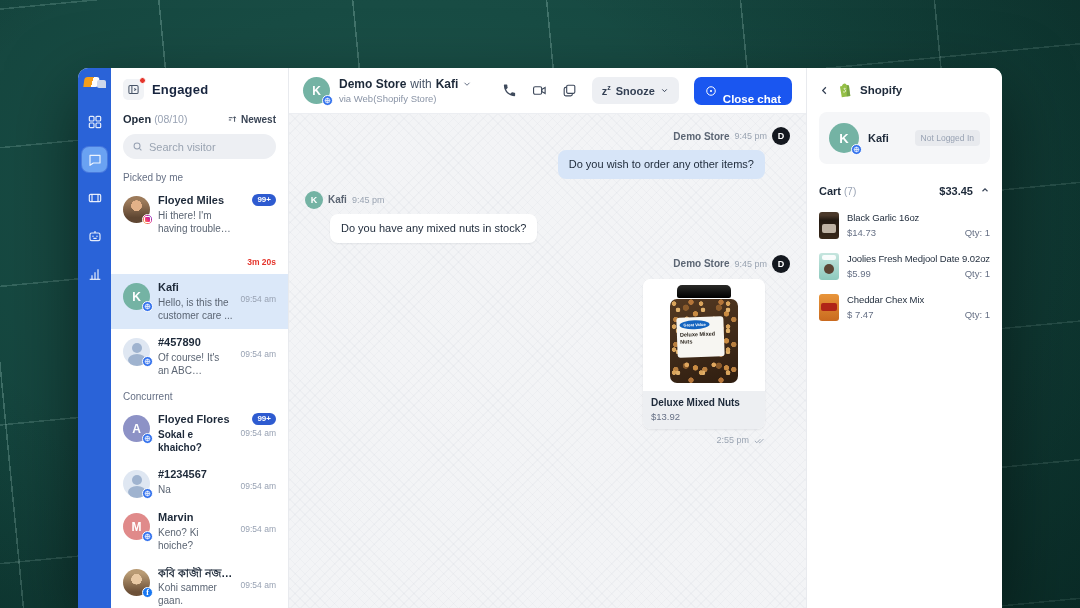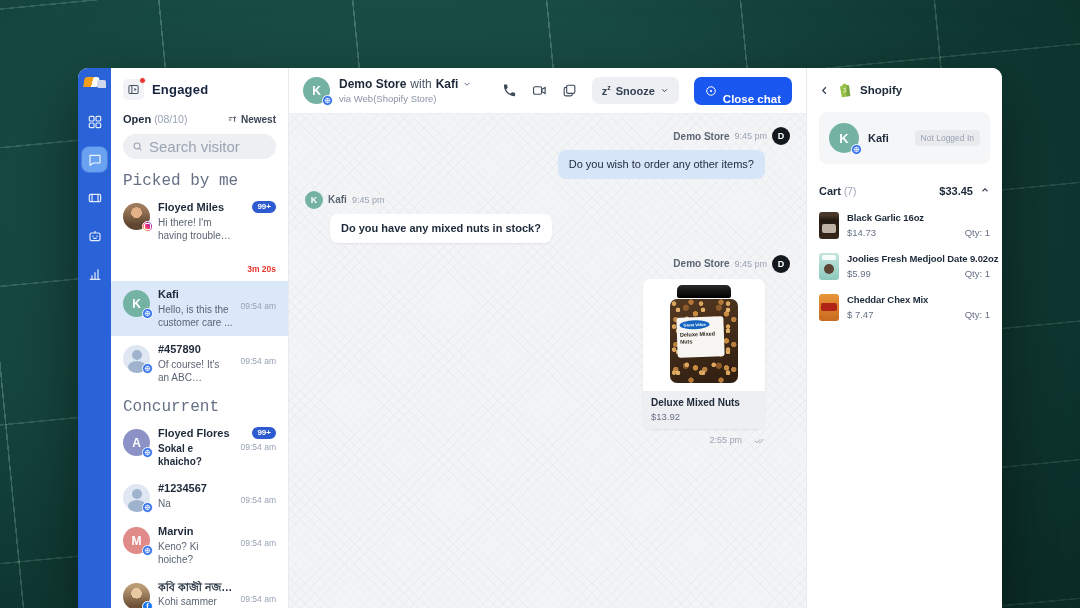--- a/index.html
+++ b/index.html
@@ -37,24 +37,24 @@
   .lp-toggle .dot { position:absolute; top:-2px; right:-2px; width:7px; height:7px; border-radius:50%; background:#e5352c; border:1.5px solid #fff; }
   .lp-title { font-size:13px; font-weight:700; color:#17243e; letter-spacing:.2px; }
   .lp-filter { display:flex; align-items:center; padding:6px 12px 4px; }
   .lp-open { font-size:11px; font-weight:700; color:#1d2939; cursor:pointer; }
   .lp-open-count { font-size:10.5px; color:#98a2b3; margin-left:3px; font-weight:400; }
   .lp-sort { margin-left:auto; display:flex; align-items:center; gap:3px; color:#394455; cursor:pointer; }
   .lp-sort svg { width:11px; height:11px; }
   .lp-sort span { font-size:10px; font-weight:600; }
   .lp-search { margin:5px 12px 6px; height:25px; background:#edeff3; border-radius:13px; display:flex; align-items:center; gap:6px; padding:0 9px; }
   .lp-search svg { width:11px; height:11px; color:#98a2b3; flex:none; }
-  .lp-search input { border:none; outline:none; background:transparent; font-size:15px; color:#344054; width:100%; font-family:inherit; }
+  .lp-search input { border:none; outline:none; background:transparent; font-size:11px; color:#344054; width:100%; font-family:inherit; }
   .lp-search input::placeholder { color:#9aa4b2; }
   .lp-scroll { flex:1; overflow:hidden; }
-  .lp-section { font-size:16px; color:#667085; padding:7px 12px 4px;font-family:Liberation Mono, monospace; }
+  .lp-section { font-size:10px; color:#667085; padding:7px 12px 4px; }
   .conv { display:flex; gap:8px; padding:7px 12px; cursor:pointer; align-items:flex-start; }
   .conv.selected { background:#dbe8f9; }
   .avwrap { position:relative; width:27px; height:27px; flex:none; margin-top:2px; }
   .av { width:27px; height:27px; border-radius:50%; display:flex; align-items:center; justify-content:center; font-size:12px; font-weight:700; color:#fff; overflow:hidden; }
   .av.photo1 { background: radial-gradient(circle at 50% 36%, #e3b188 24%, transparent 25%), linear-gradient(180deg,#9c7a5a 20%,#5f4632 80%); }
   .av.photo2 { background: radial-gradient(circle at 50% 38%, #e8c9a4 24%, transparent 25%), linear-gradient(180deg,#b99b74 15%,#6d5138 85%); }
   .av.person { background:#dfe7f2; }
   .av.person:before { content:""; position:absolute; left:8.5px; top:5px; width:10px; height:10px; border-radius:50%; background:#9fb3cf; }
   .av.person:after { content:""; position:absolute; left:4.5px; top:15.5px; width:18px; height:12px; border-radius:50%; background:#9fb3cf; }
   .chbadge { position:absolute; right:-3px; bottom:-2px; width:11px; height:11px; border-radius:50%; border:1.5px solid #fff; display:flex; align-items:center; justify-content:center; }
@@ -104,21 +104,21 @@
   .mrow.agent { align-items:flex-end; }
   .mrow.visitor { align-items:flex-start; }
   .mmeta { display:flex; align-items:center; gap:5px; }
   .mname { font-size:10px; font-weight:700; color:#5b6573; }
   .mtime { font-size:9px; color:#9aa4b2; }
   .mav { width:18px; height:18px; border-radius:50%; display:flex; align-items:center; justify-content:center; font-size:9px; font-weight:700; color:#fff; flex:none; }
   .mav.dark { background:#14181f; }
   .mav.teal { background:#74b3a4; }
   .bubble { margin-top:5px; max-width:300px; padding:7px 11px; font-size:11px; color:#1d2939; line-height:1.35; border-radius:8px; }
   .bubble.agent { background:#d7e5f8; margin-right:25px; }
-  .bubble.visitor { background:#fff; margin-left:25px; box-shadow:0 1px 2px rgba(16,24,40,.07);font-weight:bold; }
+  .bubble.visitor { background:#fff; margin-left:25px; box-shadow:0 1px 2px rgba(16,24,40,.07); }
 
   .prod-card { margin-top:6px; margin-right:25px; width:122px; background:#fff; border-radius:8px; overflow:hidden; box-shadow:0 1px 2px rgba(16,24,40,.08); }
   .prod-img { height:112px; display:flex; align-items:center; justify-content:center; background:#fff; }
   .jar { position:relative; width:72px; height:100px; }
   .jar-lid { width:54px; height:13px; margin:0 auto; border-radius:5px 5px 2px 2px; background:linear-gradient(#2a2a28,#000); }
   .jar-body { position:relative; width:68px; height:84px; margin:1px auto 0; border-radius:7px;
     background:
       radial-gradient(circle at 15% 20%, #d9a45c 2px, transparent 2.6px),
       radial-gradient(circle at 70% 12%, #b5763a 2.4px, transparent 3px),
       radial-gradient(circle at 32% 52%, #e0b06b 2px, transparent 2.6px),
@@ -127,21 +127,21 @@
       radial-gradient(circle at 62% 86%, #dfa65e 2px, transparent 2.6px),
       radial-gradient(circle at 48% 30%, #8a5a2b 2.8px, transparent 3.4px),
       linear-gradient(160deg,#543922,#2e1d10);
     background-size:27px 23px,30px 26px,25px 21px,31px 27px,29px 25px,27px 23px,33px 29px,100% 100%; }
   .jar-label { position:absolute; left:7px; top:18px; width:47px; height:40px; background:#f7f6f2; border-radius:3px; transform:rotate(-2deg); padding:3px 3px; overflow:hidden; }
   .gv-oval { width:30px; height:9px; border-radius:50%; background:#1565c0; color:#fff; font-size:4px; font-weight:700; display:flex; align-items:center; justify-content:center; }
   .jar-name { font-size:5.5px; font-weight:700; color:#221c14; margin-top:2px; line-height:1.2; }
   .prod-foot { background:#edeff2; padding:6px 8px 7px; }
   .prod-title { font-size:10px; font-weight:700; color:#1d2939; }
   .prod-price { font-size:9.5px; color:#667085; margin-top:3px; }
-  .sent-row { display:flex; align-items:center; gap:12px; margin:6px 25px 6px 5px; color:#9aa4b2; }
+  .sent-row { display:flex; align-items:center; gap:5px; margin:6px 25px 6px 5px; color:#9aa4b2; }
   .sent-row .t { font-size:9px; }
   .sent-row svg { width:11px; height:11px; }
   .view-card { margin-right:25px; width:122px; height:26px; background:#fff; border-radius:8px; display:flex; align-items:center; justify-content:center; box-shadow:0 1px 2px rgba(16,24,40,.08); cursor:pointer; }
   .view-card span { font-size:11px; font-weight:600; color:#2563eb; }
 
   
   .side { width:196px; background:#fff; border-left:1px solid #e8eaee; padding:12px 12px; flex:none; display:flex; flex-direction:column; }
   .sp-head { display:flex; align-items:center; gap:7px; margin:2px 0 14px; }
   .sp-back { color:#344054; display:flex; cursor:pointer; }
   .sp-back svg { width:11px; height:11px; }
@@ -162,21 +162,21 @@
   .citem { display:flex; gap:8px; margin-bottom:14px; }
   .cthumb { width:20px; height:27px; border-radius:3px; flex:none; position:relative; overflow:hidden; }
   .cthumb.garlic { background:linear-gradient(#4a392a 12%, #231a12 30%, #38281a 100%); }
   .cthumb.garlic:before { content:""; position:absolute; left:3px; top:12px; width:14px; height:9px; border-radius:2px; background:#d8cdbd; opacity:.85; }
   .cthumb.joolies { background:linear-gradient(#c5e5de,#8ecabe); }
   .cthumb.joolies:before { content:""; position:absolute; left:5px; top:11px; width:10px; height:10px; border-radius:50%; background:#5b4434; }
   .cthumb.joolies:after { content:""; position:absolute; left:3px; top:2px; width:14px; height:5px; border-radius:2px; background:#fff; opacity:.9; }
   .cthumb.chex { background:linear-gradient(#e8953a,#c96a1f); }
   .cthumb.chex:before { content:""; position:absolute; left:2px; top:9px; width:16px; height:8px; border-radius:2px; background:#b02418; }
   .cmain { flex:1; min-width:0; }
-  .cname { font-size:9.5px; font-weight:700; color:#1d2939; white-space:nowrap; letter-spacing:-.1px; }
+  .cname { font-size:9.5px; font-weight:400; color:#1d2939; white-space:nowrap; letter-spacing:-.1px; }
   .crow { display:flex; margin-top:4px; }
   .cprice { font-size:9.5px; color:#667085; }
   .cqty { margin-left:auto; font-size:9.5px; color:#667085; }
 </style>
 </head>
 <body>
 
 <div class="bg-grid"></div>
 <div class="bg-vignette"></div>
 

